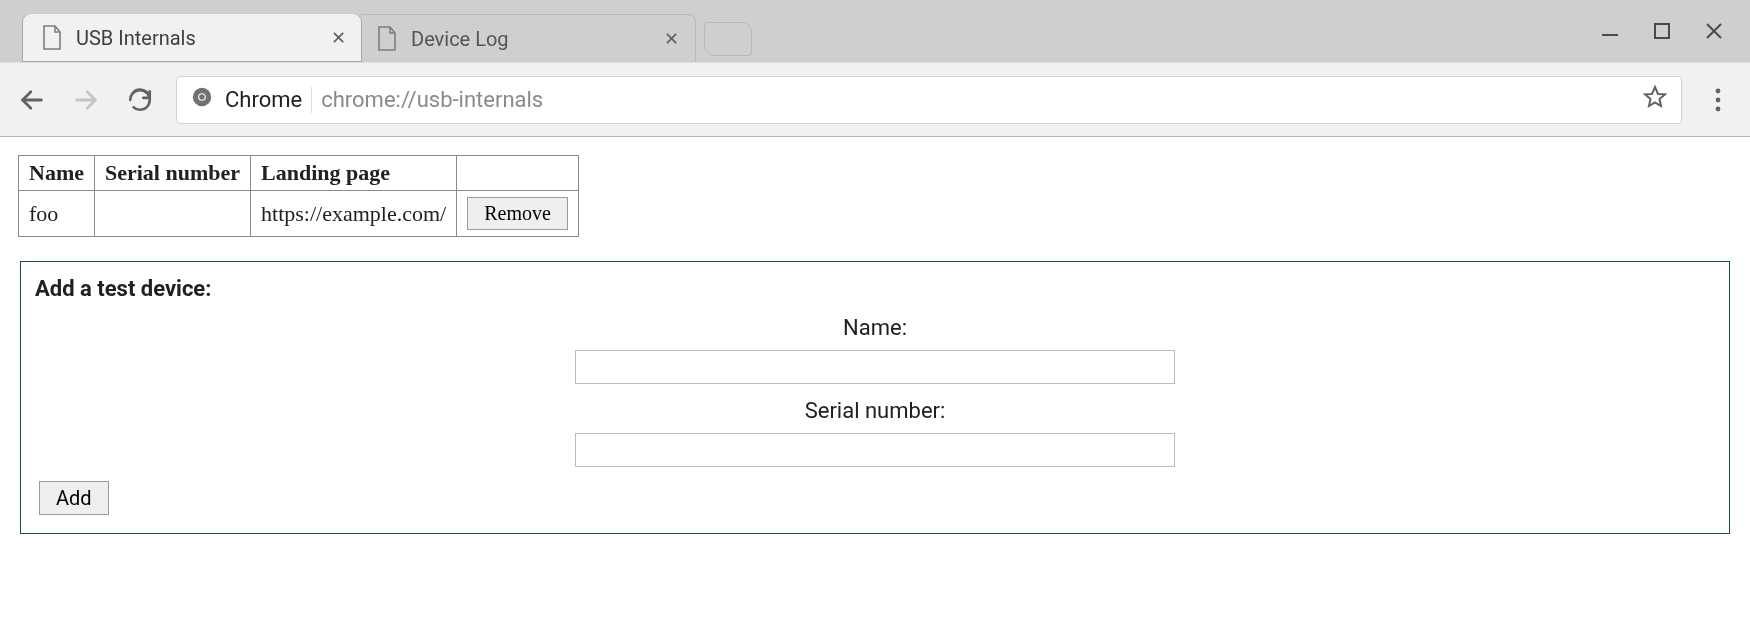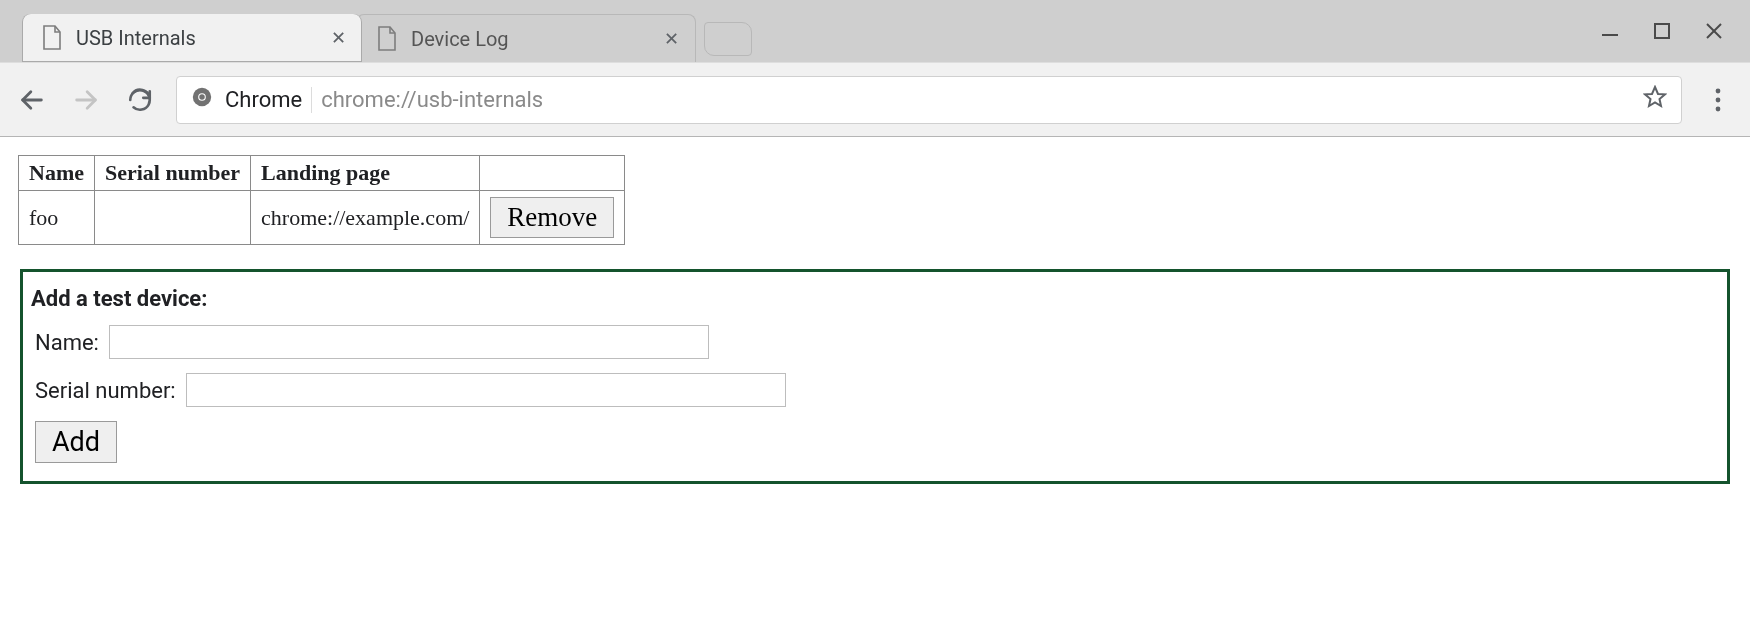--- a/index.html
+++ b/index.html
@@ -172,47 +172,48 @@
     background:#fff;
   }
   table.devices td.action-cell{
     padding:6px 10px;
   }
 
   .btn{
     background:#efefef;
     border:1px solid #9a9a9a;
     padding:4px 16px;
-    font-size:27px;
+    font-size:20px;
     font-family:inherit;
     cursor:pointer;
   }
 
   fieldset.add-box{
     margin-top:24px;
-    border:3px solid #14532d;
-    padding:14px 18px 18px 12px;
+    border:1px solid #14532d;
+    padding:14px 18px 18px 18px;
   }
   fieldset.add-box legend{
     font-weight:700;
     font-size:22px;
     padding:0;
     margin-left:-4px;
     
     float:left;
     width:100%;
     margin-bottom:14px;
   }
   .form-row{
     clear:both;
     display:flex;
     align-items:center;
     gap:10px;
     margin:14px 0;
     font-size:22px;
+    flex-direction:column;
   }
   .form-row input[type=text]{
     height:34px;
     width:600px;
     border:1px solid #bdbdbd;
     padding:2px 6px;
     font-size:20px;
     font-family:inherit;
   }
   .add-actions{
@@ -330,21 +331,21 @@
         <th>Name</th>
         <th>Serial number</th>
         <th>Landing page</th>
         <th></th>
       </tr>
     </thead>
     <tbody>
       <tr>
         <td>foo</td>
         <td></td>
-        <td>chrome://example.com/</td>
+        <td>https://example.com/</td>
         <td class="action-cell">
           <button class="btn">Remove</button>
         </td>
       </tr>
     </tbody>
   </table>
 
   <fieldset class="add-box">
     <legend>Add a test device:</legend>
 

